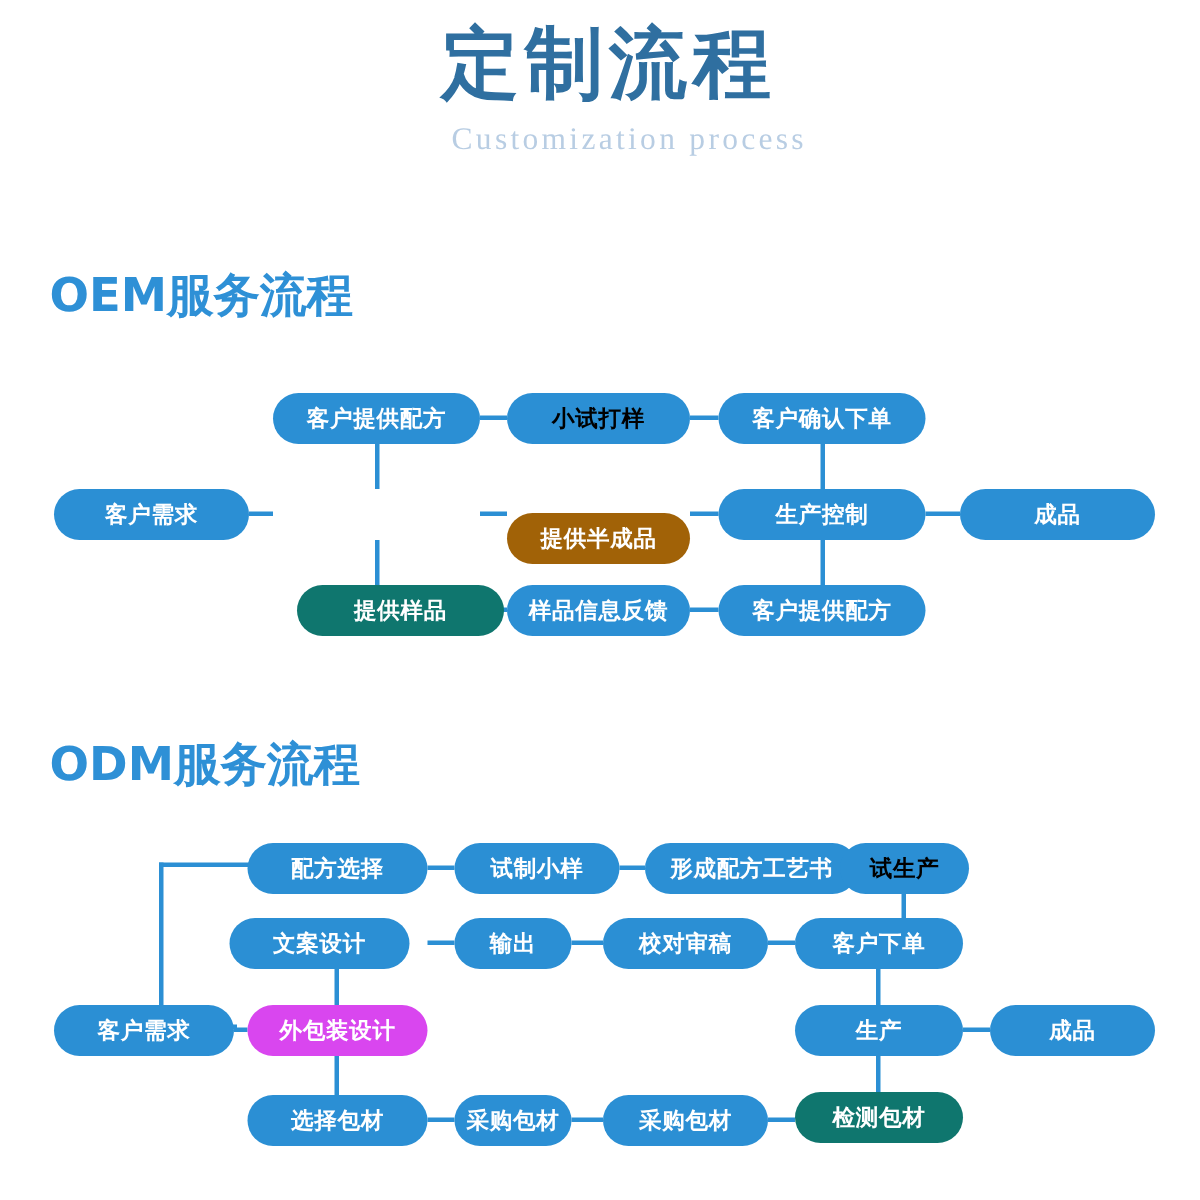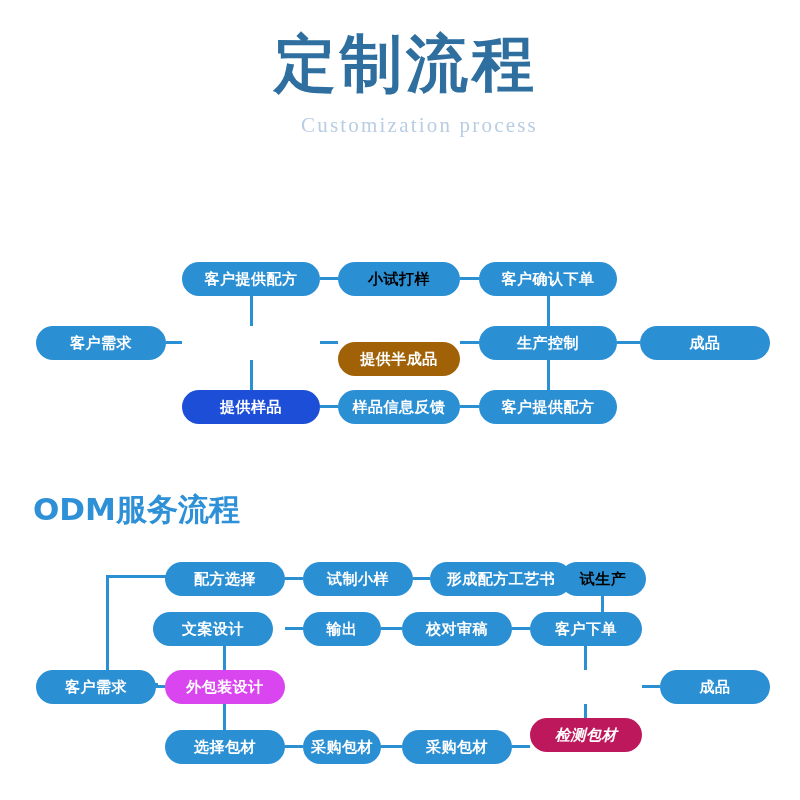--- a/index.html
+++ b/index.html
@@ -25,26 +25,26 @@
   
   .header {
     position: absolute;
     left: 0;
     top: 14px;
     width: 800px;
     text-align: center;
   }
   .title-cn {
     font-family: "DejaVu Sans", "Liberation Sans", sans-serif;
-    font-size: 62px;
+    font-size: 52px;
     font-weight: bold;
     letter-spacing: 4px;
     color: #2f6fa0;
     line-height: 1.15;
-    margin: 14px;
+    margin: 0;
     padding-left: 12px;
   }
   .title-en {
     font-family: "Liberation Serif", "DejaVu Serif", serif;
     font-size: 21px;
     letter-spacing: 2.2px;
     color: #b8cde3;
     margin-top: 6px;
   }
 
@@ -98,41 +98,42 @@
 </head>
 <body>
 
 <div id="page" style="background: rgb(255, 255, 255);">
 
   <div class="header">
     <div class="title-cn" style="color: rgb(47, 111, 160);">定制流程</div>
     <div class="title-en" style="color: rgb(184, 205, 227); margin-left: 39px;">Customization process</div>
   </div>
 
+  <div class="section-heading" id="oem-heading" style="color: rgb(46, 144, 214);">OEM服务流程</div>
   <div class="flow" id="oem-flow">
       <div class="conn h" style="left: 166px; top: 91px; width: 16px; background: rgb(43, 143, 212);"></div>
       <div class="conn h" style="left: 320px; top: 91px; width: 18px; background: rgb(43, 143, 212);"></div>
       <div class="conn h" style="left: 460px; top: 91px; width: 19px; background: rgb(43, 143, 212);"></div>
       <div class="conn h" style="left: 617px; top: 91px; width: 23px; background: rgb(43, 143, 212);"></div>
       <div class="conn h" style="left: 320px; top: 27px; width: 18px; background: rgb(43, 143, 212);"></div>
       <div class="conn h" style="left: 460px; top: 27px; width: 19px; background: rgb(43, 143, 212);"></div>
       <div class="conn h" style="left: 320px; top: 155px; width: 18px; background: rgb(43, 143, 212);"></div>
       <div class="conn h" style="left: 460px; top: 155px; width: 19px; background: rgb(43, 143, 212);"></div>
       <div class="conn v" style="left: 250px; top: 46px; height: 30px; background: rgb(43, 143, 212);"></div>
       <div class="conn v" style="left: 250px; top: 110px; height: 30px; background: rgb(43, 143, 212);"></div>
       <div class="conn v" style="left: 547px; top: 46px; height: 30px; background: rgb(43, 143, 212);"></div>
       <div class="conn v" style="left: 547px; top: 110px; height: 30px; background: rgb(43, 143, 212);"></div>
       <div class="node" style="left: 36px; top: 76px; width: 130px; background: rgb(43, 143, 212); color: rgb(255, 255, 255);">客户需求</div>
       <div class="node" style="left: 182px; top: 12px; width: 138px; background: rgb(43, 143, 212); color: rgb(255, 255, 255);">客户提供配方</div>
       <div class="node" style="left: 338px; top: 12px; width: 122px; background: rgb(43, 143, 212); color: #000000;">小试打样</div>
       <div class="node" style="left: 479px; top: 12px; width: 138px; background: rgb(43, 143, 212); color: rgb(255, 255, 255);">客户确认下单</div>
       <div class="node" style="left: 338px; top: 92px; width: 122px; background: #a16207; color: rgb(255, 255, 255);">提供半成品</div>
       <div class="node" style="left: 479px; top: 76px; width: 138px; background: rgb(43, 143, 212); color: rgb(255, 255, 255);">生产控制</div>
       <div class="node" style="left: 640px; top: 76px; width: 130px; background: rgb(43, 143, 212); color: rgb(255, 255, 255);">成品</div>
-      <div class="node" style="left: 182px; top: 140px; width: 138px; background: #1d4ed8; color: rgb(255, 255, 255);">提供样品</div>
+      <div class="node" style="left: 198px; top: 140px; width: 138px; background: #0f766e; color: rgb(255, 255, 255);">提供样品</div>
       <div class="node" style="left: 338px; top: 140px; width: 122px; background: rgb(43, 143, 212); color: rgb(255, 255, 255);">样品信息反馈</div>
       <div class="node" style="left: 479px; top: 140px; width: 138px; background: rgb(43, 143, 212); color: rgb(255, 255, 255);">客户提供配方</div>
     </div>
 
   <div class="section-heading" id="odm-heading" style="color: rgb(46, 144, 214);">ODM服务流程</div>
   <div class="flow" id="odm-flow">
       <div class="conn h" style="left: 285px; top: 27px; width: 18px; background: rgb(43, 143, 212);"></div>
       <div class="conn h" style="left: 413px; top: 27px; width: 17px; background: rgb(43, 143, 212);"></div>
       <div class="conn h" style="left: 545px; top: 27px; width: 15px; background: rgb(43, 143, 212);"></div>
       <div class="conn h" style="left: 285px; top: 77px; width: 18px; background: rgb(43, 143, 212);"></div>
@@ -154,20 +155,21 @@
       <div class="node" style="left: 165px; top: 12px; width: 120px; background: rgb(43, 143, 212); color: rgb(255, 255, 255);">配方选择</div>
       <div class="node" style="left: 303px; top: 12px; width: 110px; background: rgb(43, 143, 212); color: rgb(255, 255, 255);">试制小样</div>
       <div class="node" style="left: 430px; top: 12px; width: 142px; background: rgb(43, 143, 212); color: rgb(255, 255, 255);">形成配方工艺书</div>
       <div class="node" style="left: 560px; top: 12px; width: 86px; background: rgb(43, 143, 212); color: #000000;">试生产</div>
       <div class="node" style="left: 153px; top: 62px; width: 120px; background: rgb(43, 143, 212); color: rgb(255, 255, 255);">文案设计</div>
       <div class="node" style="left: 303px; top: 62px; width: 78px; background: rgb(43, 143, 212); color: rgb(255, 255, 255);">输出</div>
       <div class="node" style="left: 402px; top: 62px; width: 110px; background: rgb(43, 143, 212); color: rgb(255, 255, 255);">校对审稿</div>
       <div class="node" style="left: 530px; top: 62px; width: 112px; background: rgb(43, 143, 212); color: rgb(255, 255, 255);">客户下单</div>
       <div class="node" style="left: 36px; top: 120px; width: 120px; background: rgb(43, 143, 212); color: rgb(255, 255, 255);">客户需求</div>
       <div class="node" style="left: 165px; top: 120px; width: 120px; background: #d946ef; color: rgb(255, 255, 255);">外包装设计</div>
+      <div class="node" style="left: 530px; top: 120px; width: 112px; background: rgb(43, 143, 212); color: rgb(255, 255, 255);">生产</div>
       <div class="node" style="left: 660px; top: 120px; width: 110px; background: rgb(43, 143, 212); color: rgb(255, 255, 255);">成品</div>
       <div class="node" style="left: 165px; top: 180px; width: 120px; background: rgb(43, 143, 212); color: rgb(255, 255, 255);">选择包材</div>
       <div class="node" style="left: 303px; top: 180px; width: 78px; background: rgb(43, 143, 212); color: rgb(255, 255, 255);">采购包材</div>
       <div class="node" style="left: 402px; top: 180px; width: 110px; background: rgb(43, 143, 212); color: rgb(255, 255, 255);">采购包材</div>
-      <div class="node" style="left: 530px; top: 168px; width: 112px; background: #be185d; color: rgb(255, 255, 255); font-style: italic;">检测包材</div>
+      <div class="node" style="left: 530px; top: 178px; width: 112px; background: #0f766e; color: rgb(255, 255, 255);">检测包材</div>
     </div>
 
 </div>
 
 </body></html>

